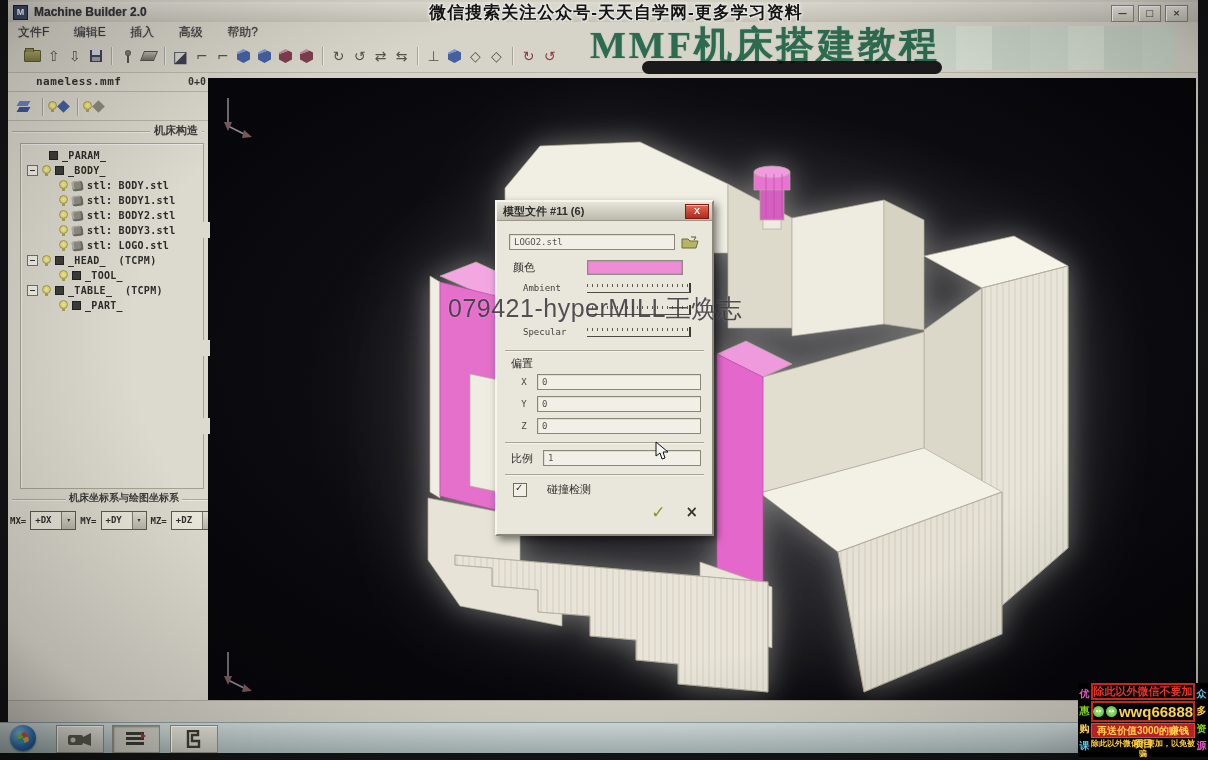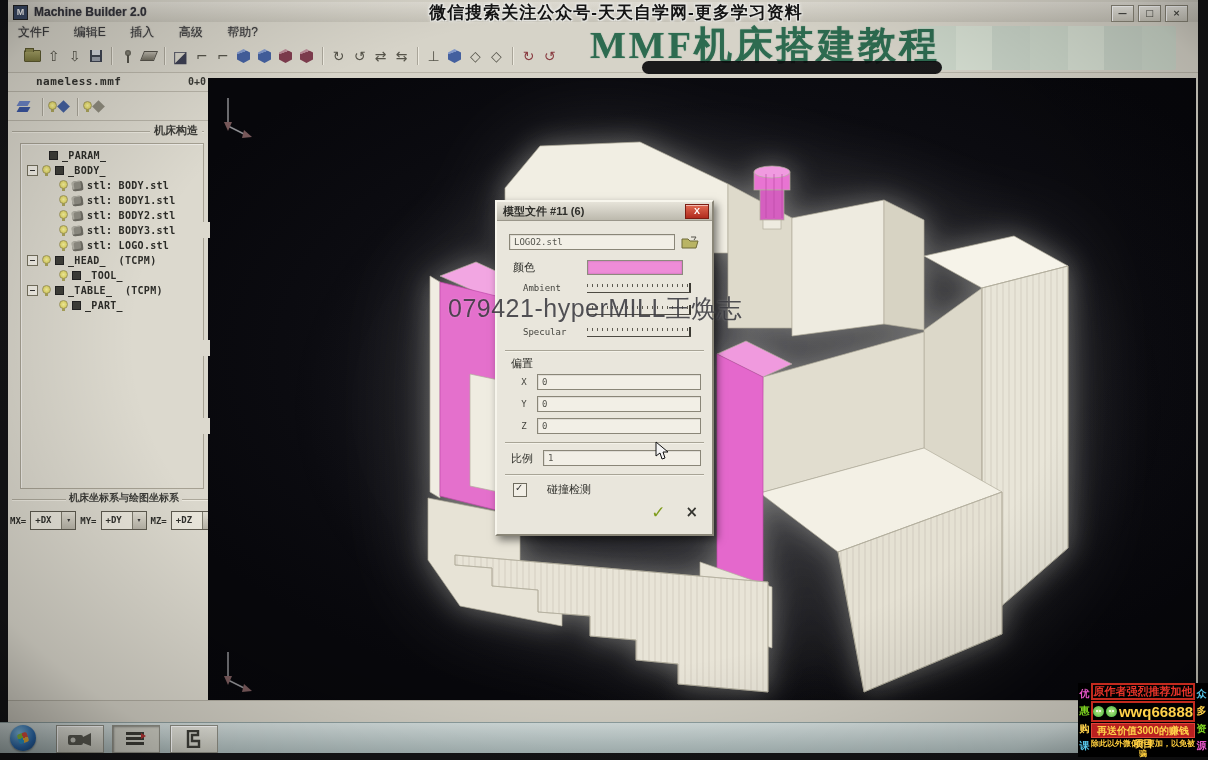--- a/index.html
+++ b/index.html
@@ -498,21 +498,21 @@
   </div>
 
   <div class="ad">
     <div class="vstrip">
       <span style="color:#e655c8">优</span>
       <span style="color:#7ed321">惠</span>
       <span style="color:#ffd24a">购</span>
       <span style="color:#57c5e8">课</span>
     </div>
     <div class="main">
-      <div class="r1">原作者强烈推荐加他</div>
+      <div class="r1">除此以外微信不要加</div>
       <div class="r2">
         <span class="wdot"></span>
         <span class="wdot"></span>
         <span>wwq66888</span>
       </div>
       <div class="r3">再送价值3000的赚钱项目</div>
       <div class="r4">除此以外微信不要加，以免被骗</div>
     </div>
     <div class="vstrip">
       <span style="color:#57c5e8">众</span>

